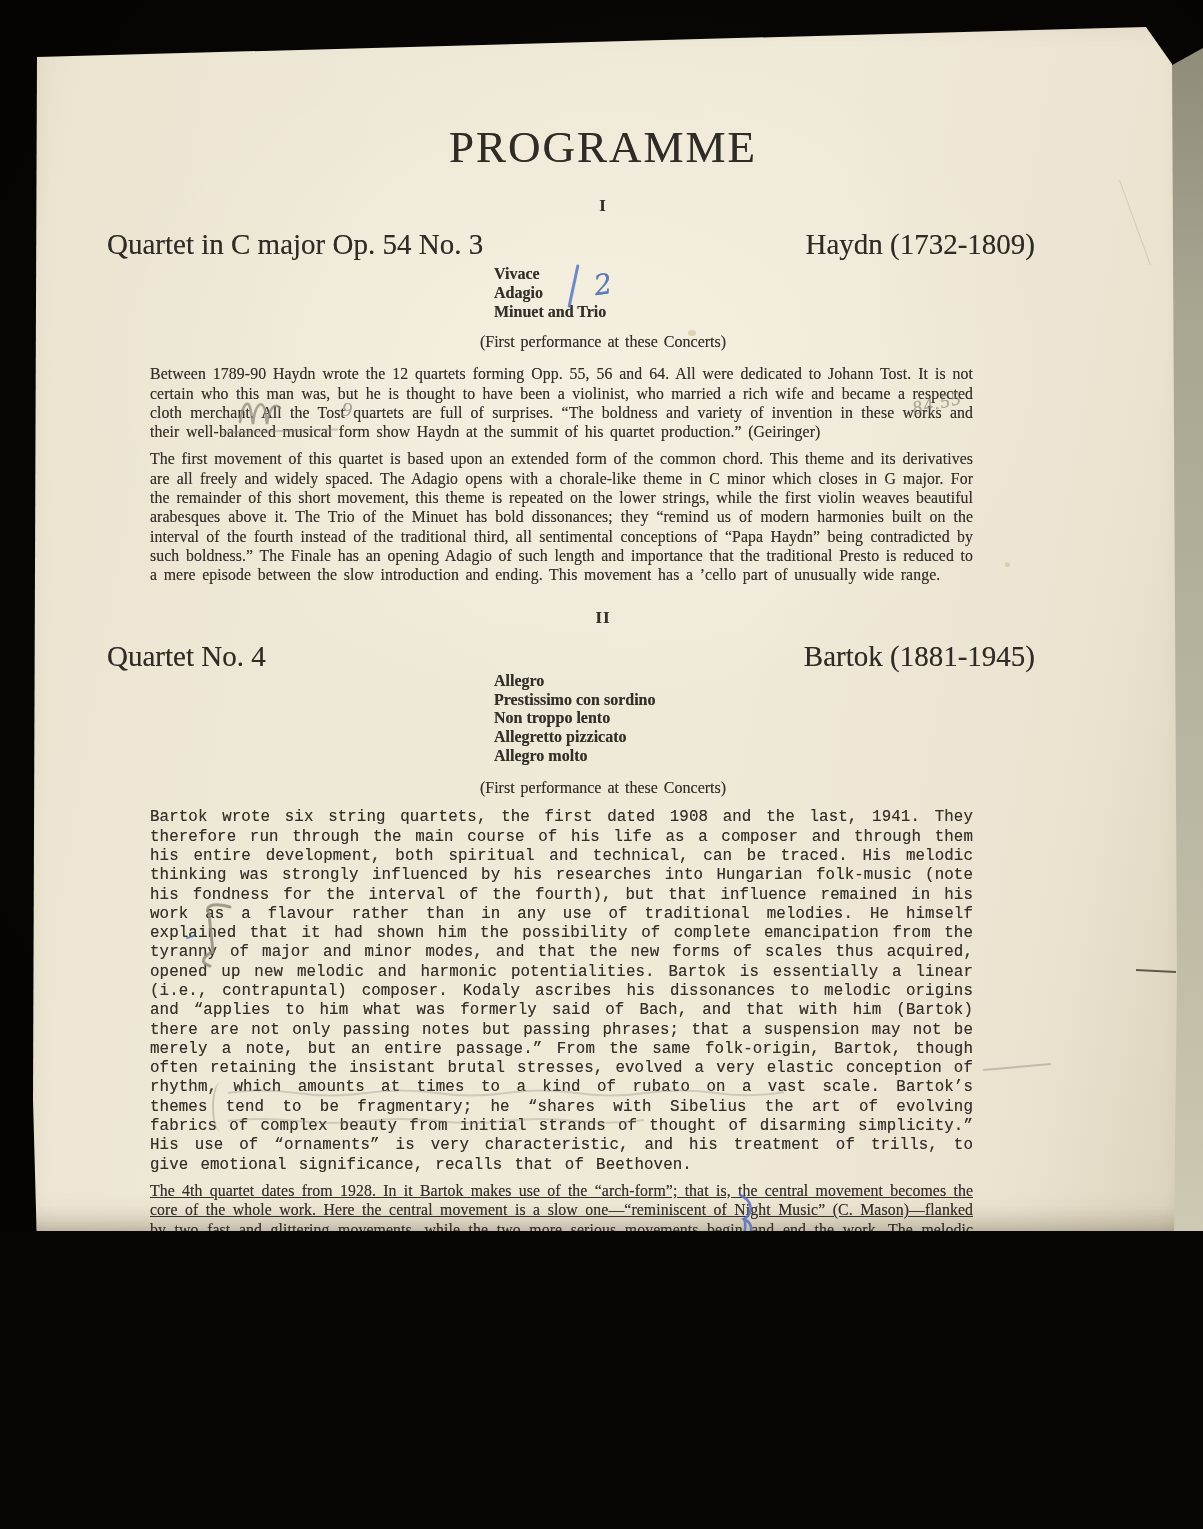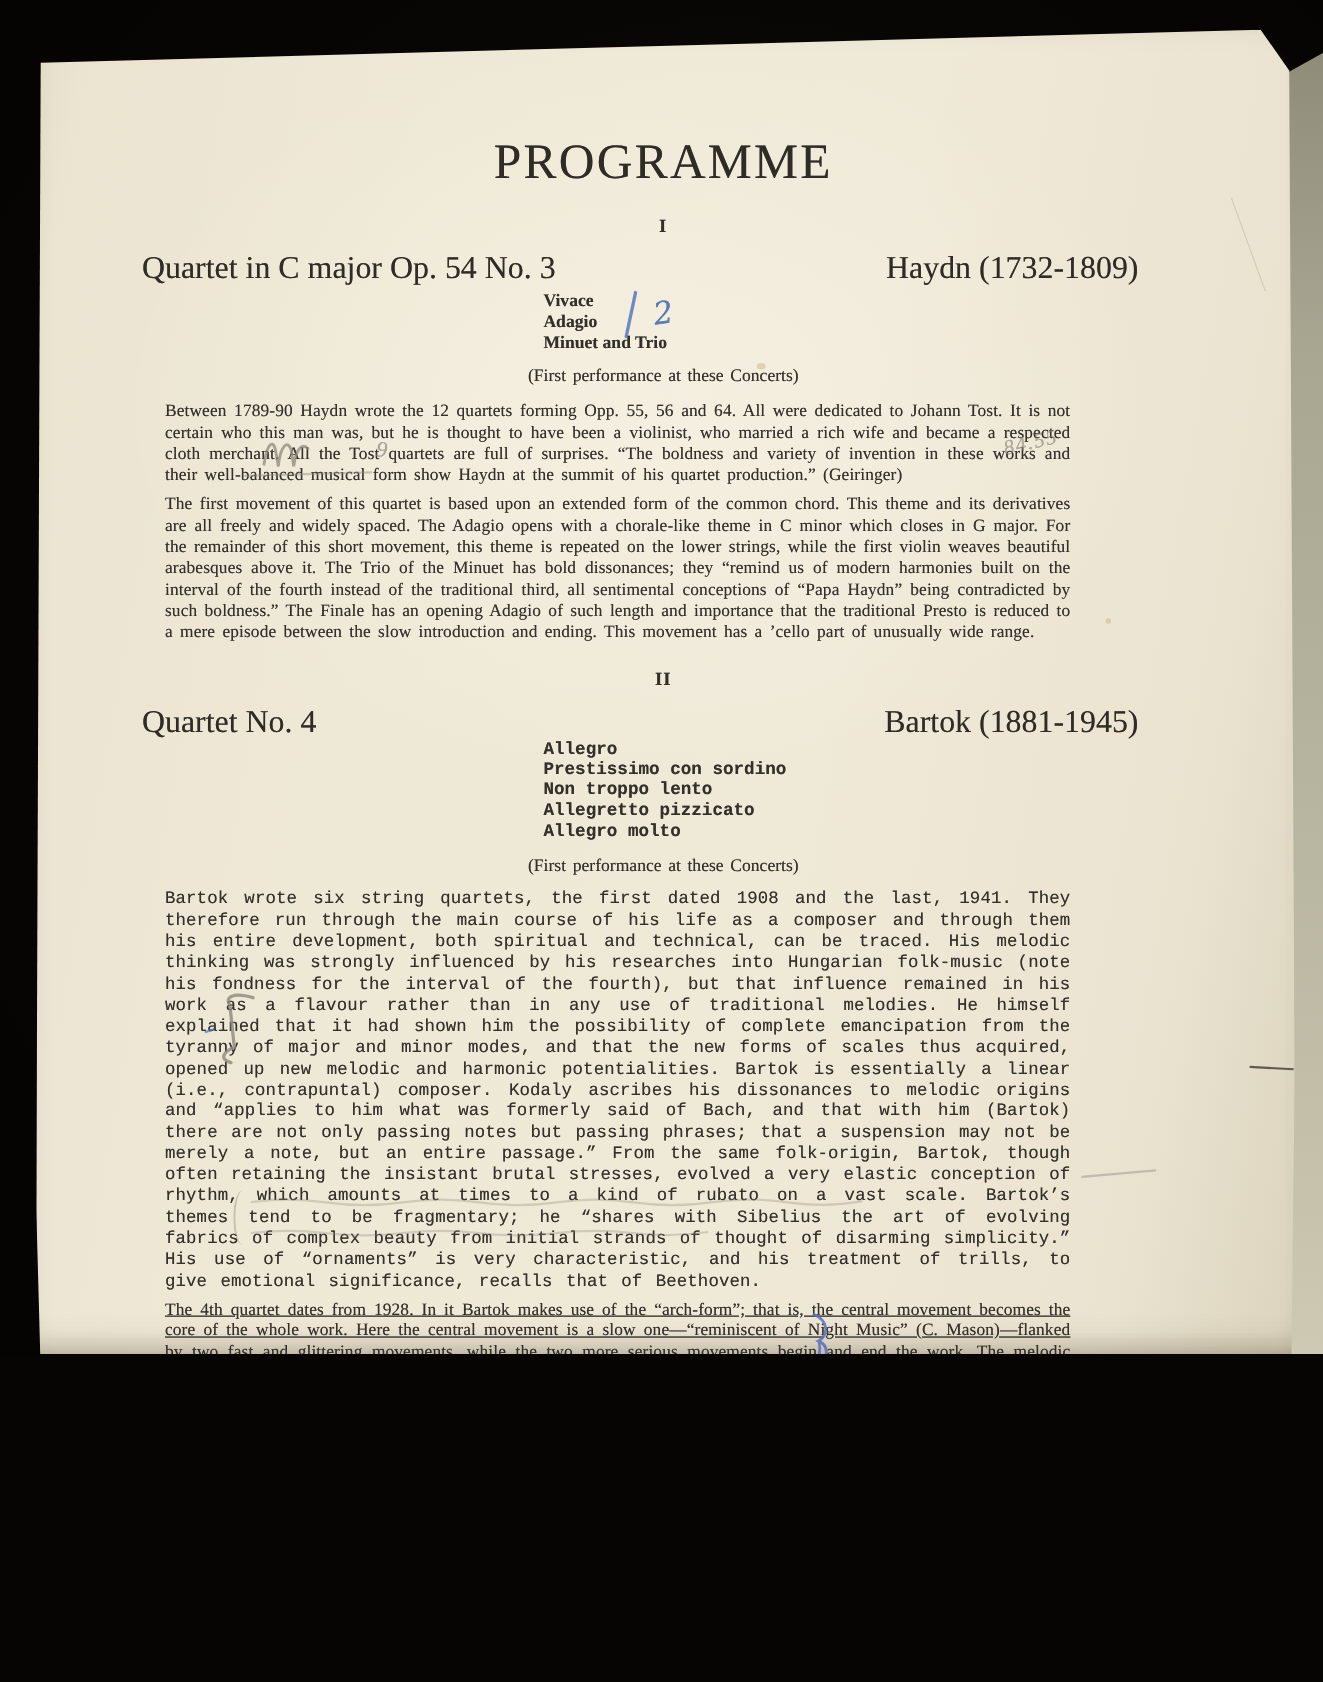--- a/index.html
+++ b/index.html
@@ -42,24 +42,24 @@
     font-size:45px;letter-spacing:2px;line-height:1.15;color:#2f2b25;
   }
   .subtitle{
     margin:8px 0 0;text-align:center;font-style:italic;
     font-size:20.5px;letter-spacing:.3px;word-spacing:3px;color:#3a362f;
   }
   .numeral{margin:22px 0 0;text-align:center;font-size:17px;font-weight:bold;letter-spacing:1px;}
   .numeral.second{margin-top:24px;}
   .head-row{
     display:flex;justify-content:space-between;align-items:baseline;
-    margin:12px 0 0;padding:0 135px 0 93px;font-size:29px;line-height:1.15;color:#2f2b25;
+    margin:12px 0 0;padding:0 135px 0 71px;font-size:29px;line-height:1.15;color:#2f2b25;
   }
   .movements{margin:4px 0 0 458px;font-size:16px;font-weight:bold;line-height:18.7px;}
-  .movements.second{margin-top:-2px;font-family:Liberation Mono, monospace;}
+  .movements.second{margin-top:-2px;}
   .movement{white-space:pre;}
   .first-perf{margin:12px 0 0;text-align:center;font-size:16px;word-spacing:2px;}
   .first-perf.second{margin-top:14px;}
   .para{
     margin:13px 0 0;padding:0 197px 0 114px;
     font-size:15.8px;line-height:19.3px;text-align:justify;word-spacing:2.5px;letter-spacing:.1px;
   }
   .para.tight{margin-top:8px;}
   .para.third{margin-top:11px;font-family:Liberation Mono, monospace;}
   .para.fourth{margin-top:6px;text-decoration:underline;}

